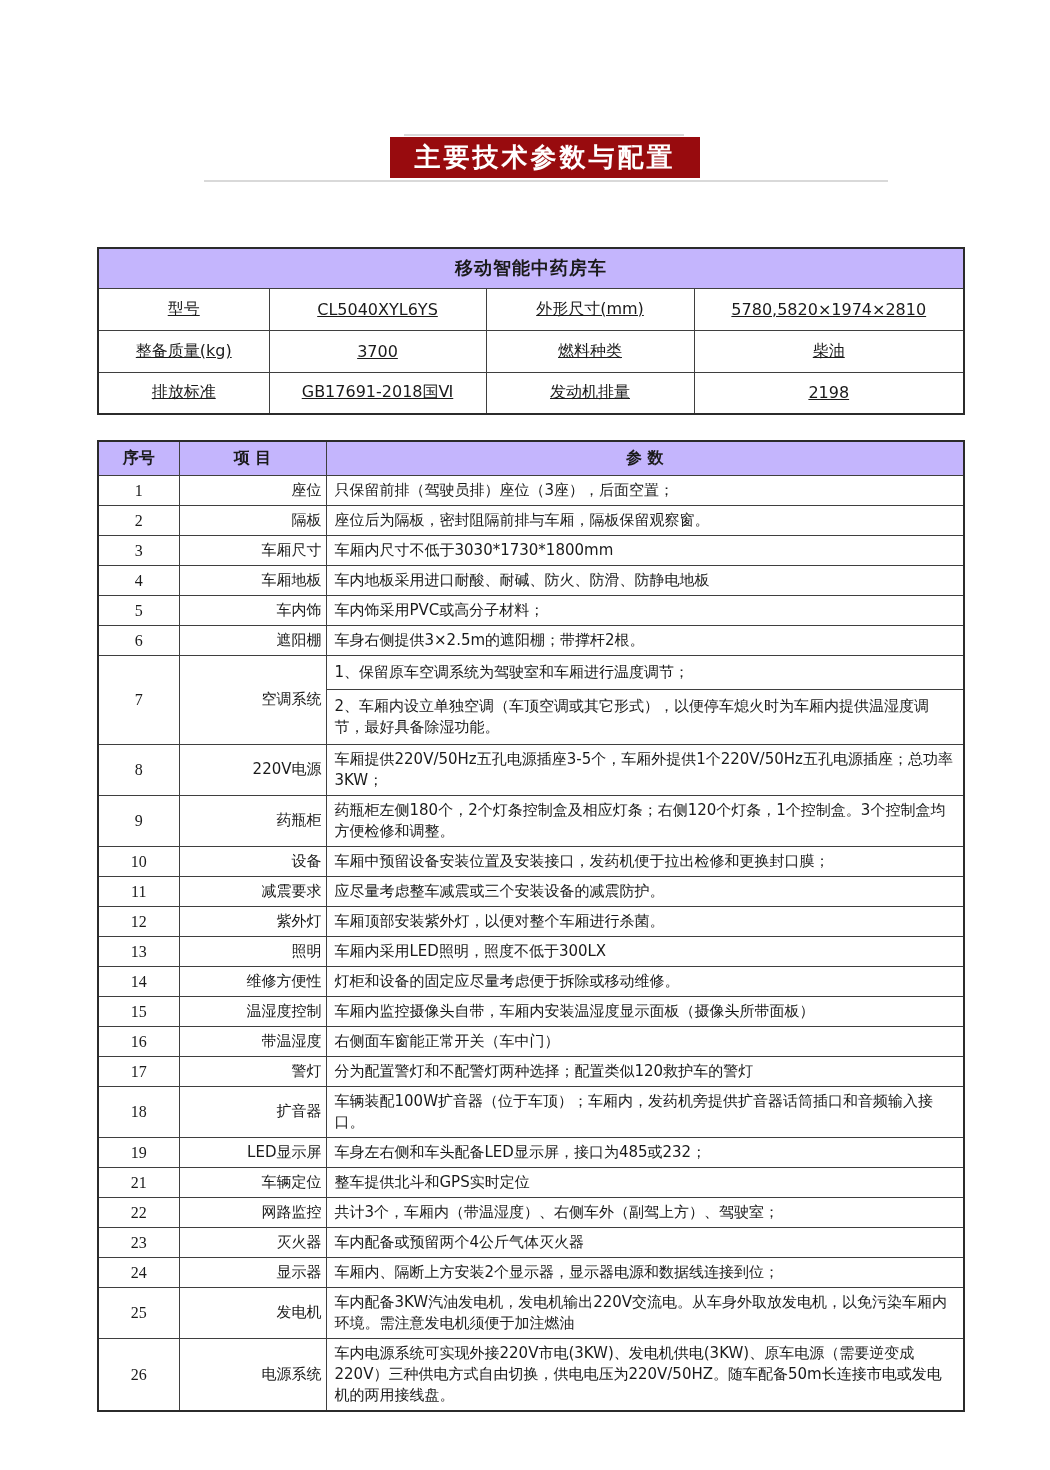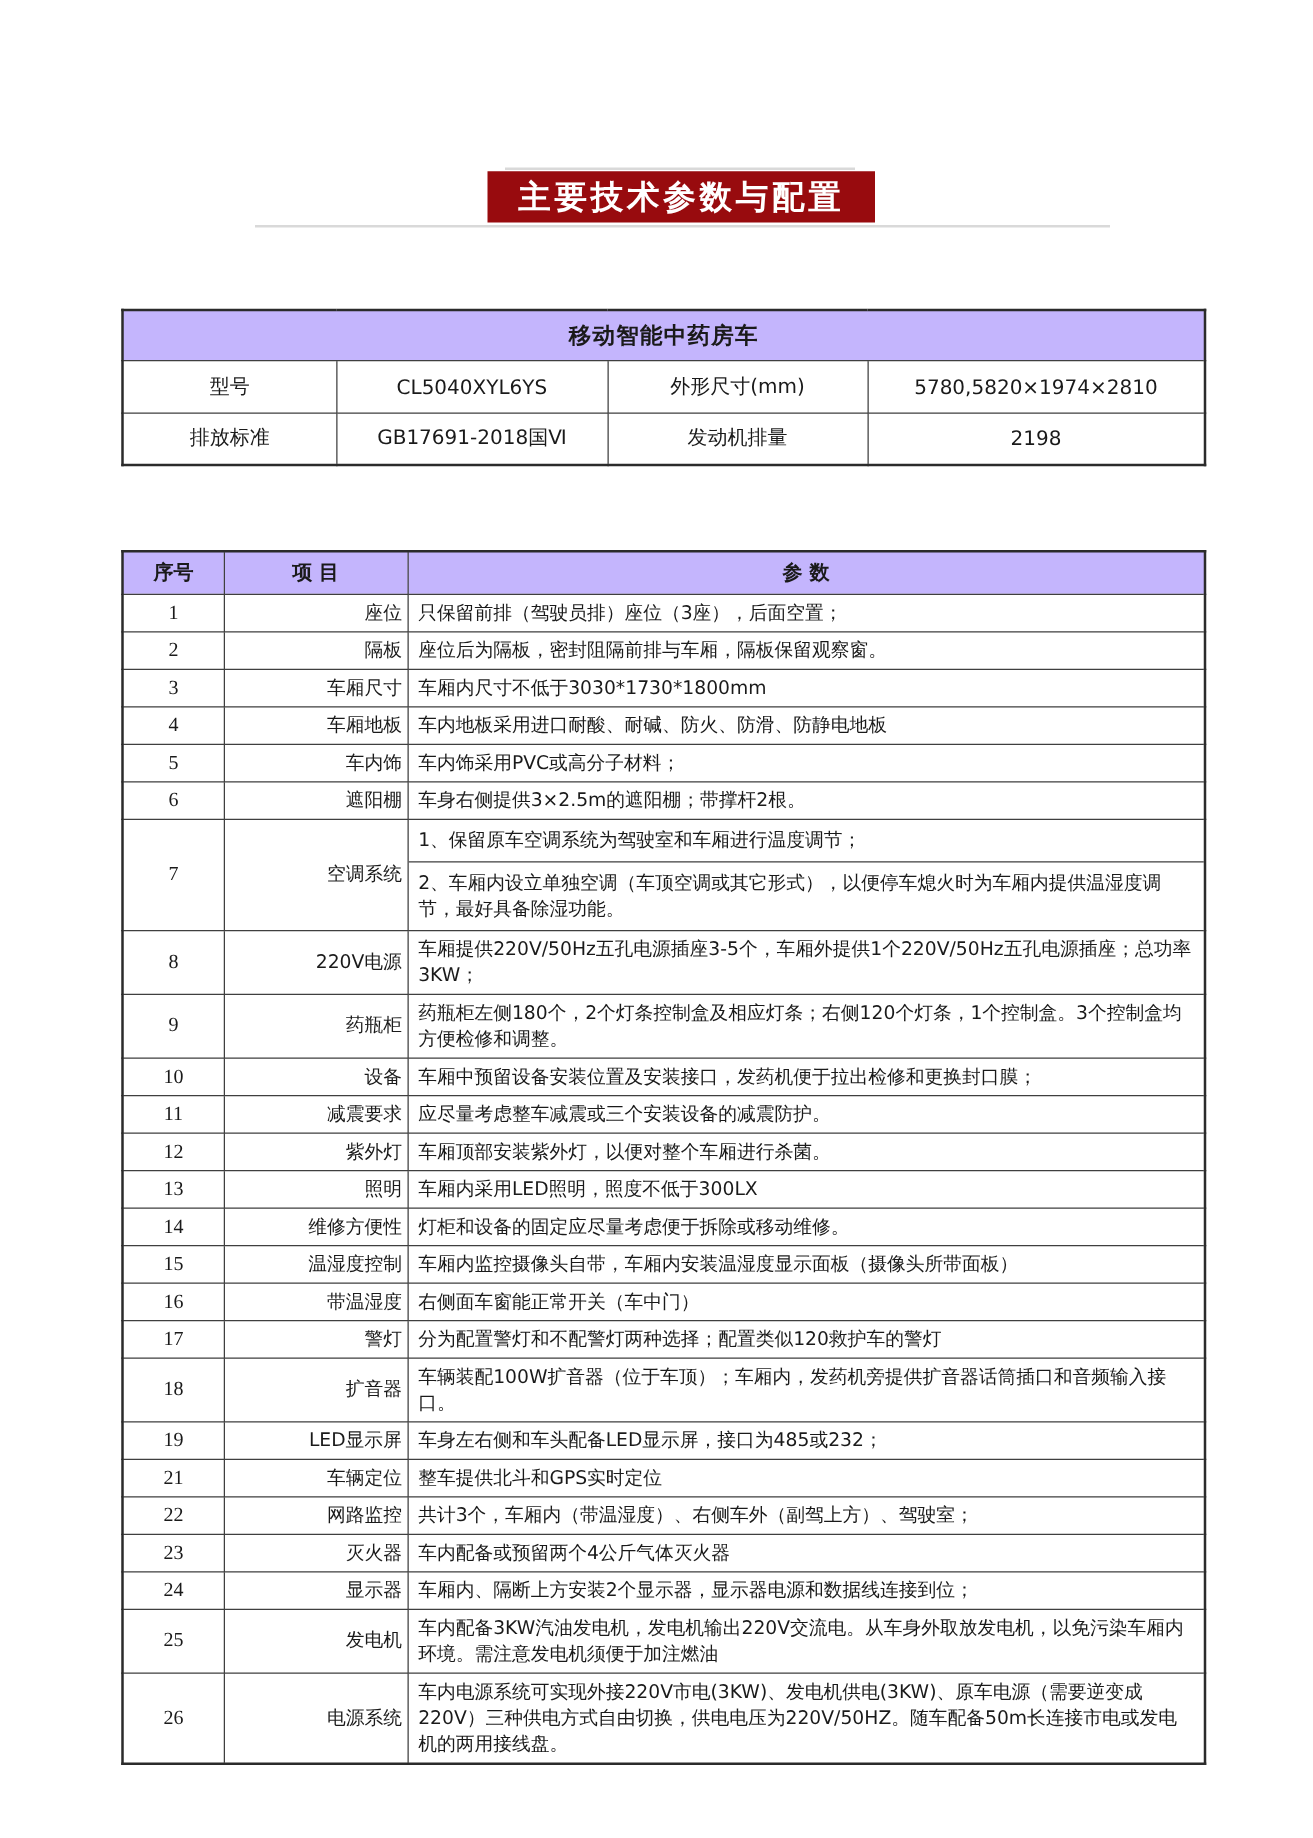--- a/index.html
+++ b/index.html
@@ -18,21 +18,21 @@
   
   table { border-collapse:collapse; table-layout:fixed; width:866px; background:#ffffff; }
   table, td, th { border:1px solid #3f3f3f; }
   table { border:2px solid #2b2b2b; }
   th { background:#c4b5fd; font-weight:bold; }
 
   
   .spec-table-wrap { position:absolute; top:247px; left:97px; }
   .spec-table th.spec-title { height:40px; font-size:18px; letter-spacing:1px; text-align:center; }
   .spec-table td { height:42px; font-size:16px; text-align:center; vertical-align:middle;
-    padding:2px 6px; }
+    padding:2px 6px;text-decoration:underline; }
 
   
   .config-table-wrap { position:absolute; top:440px; left:97px;border-radius:15px; }
   .config-table th { height:34px; font-size:16px; text-align:center; vertical-align:middle; }
   .config-table td { font-size:15px; line-height:21px; vertical-align:middle; }
   .config-table td.num-cell { text-align:center; padding:4px 2px;
     font-family:"Liberation Serif","DejaVu Serif",serif; font-size:16px; }
   .config-table td.item-cell { text-align:right; padding:4px 4px; }
   .config-table td.param-cell { text-align:left; padding:4px 8px; }
   .config-table td.param-cell.split { padding:0; }
@@ -62,20 +62,26 @@
         <tr>
           <th class="spec-title" colspan="4">移动智能中药房车</th>
         </tr>
       </thead>
       <tbody>
           <tr>
             <td>型号</td>
             <td>CL5040XYL6YS</td>
             <td>外形尺寸(mm)</td>
             <td>5780,5820×1974×2810</td>
+          </tr>
+          <tr>
+            <td>整备质量(kg)</td>
+            <td>3700</td>
+            <td>燃料种类</td>
+            <td>柴油</td>
           </tr>
           <tr>
             <td>排放标准</td>
             <td>GB17691-2018国Ⅵ</td>
             <td>发动机排量</td>
             <td>2198</td>
           </tr>
         </tbody>
     </table>
   </div>

